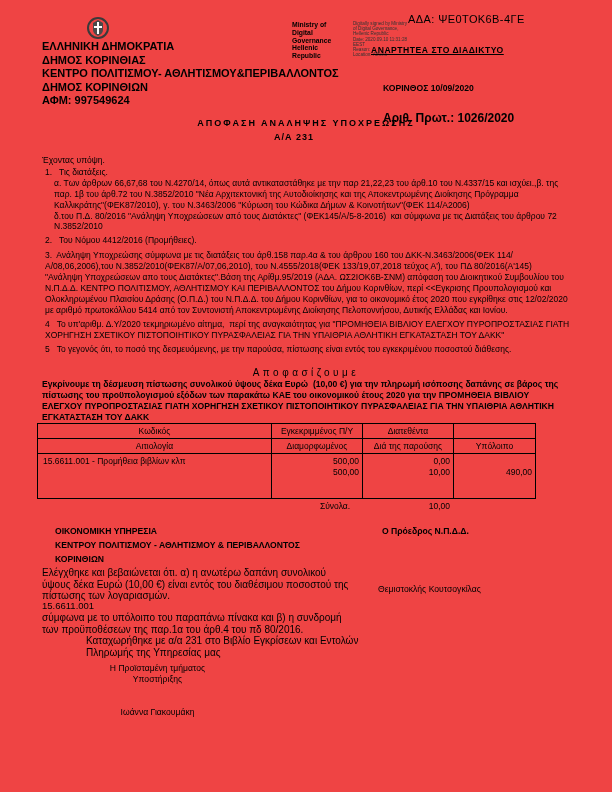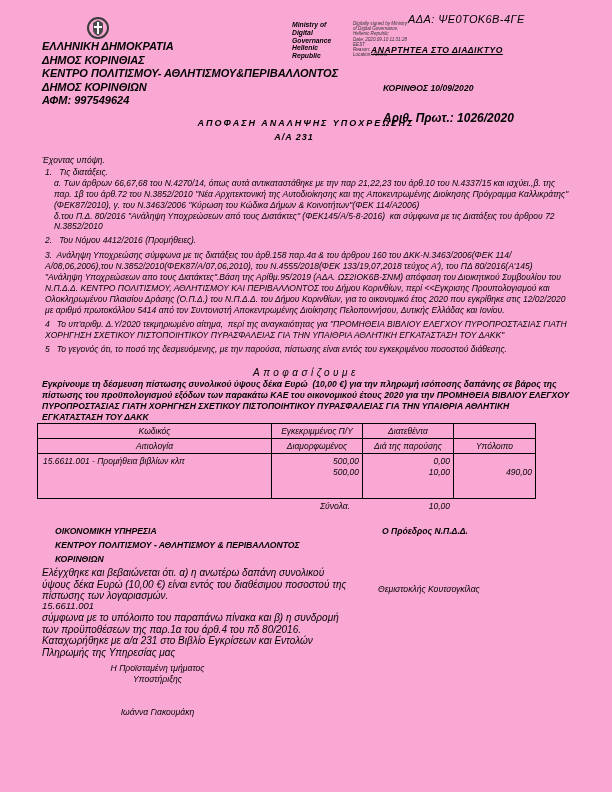--- a/index.html
+++ b/index.html
@@ -1,21 +1,20 @@
 <!DOCTYPE html>
 <html><head>
 <meta charset="utf-8">
 <style>
   html,body { margin:0; padding:0; background:#888; }
   .page {
     position:relative; width:612px; height:792px; margin:0 auto;
-    background:#f9a8d4; color:#000;
+    background:#ef4444; color:#000;
     font-family:"Liberation Sans","DejaVu Sans",sans-serif;
     overflow:hidden;
-    font-style:italic;
   }
   .abs { position:absolute; }
 
   .ada { left:408px; top:13px; font-size:11px; letter-spacing:0.4px; }
 
   .emblem { left:86px; top:16px; width:24px; height:24px; }
 
   .hdr-left { left:42px; top:40px; font-size:11px; font-weight:bold; line-height:13.6px; white-space:nowrap; }
 
   .stamp { left:292px; top:21px; display:flex; gap:5px; align-items:flex-start; }
@@ -54,21 +53,21 @@
 
   .fin-line { left:55px; width:262px; text-align:left; font-size:8.6px; font-weight:bold; }
   .fin-1 { top:526px; }
   .fin-2 { top:540px; }
   .fin-3 { top:554px; }
 
   .fin-text { left:42px; width:345px; font-size:10px; line-height:11.6px; white-space:pre-line; }
   .fin-verify   { top:567px; }
   .fin-account  { top:600px; font-size:9.5px; }
   .fin-cont     { top:612px; }
-  .fin-reg      { top:635px; }
+  .fin-reg      { top:635px;margin-left:44px; }
 
   .sig-left-title { left:95px; top:663px; width:125px; text-align:center; font-size:8.6px; line-height:11px; white-space:pre-line; }
   .sig-left-name  { left:95px; top:707px; width:125px; text-align:center; font-size:8.6px; }
   .sig-right-title{ left:382px; top:526px; font-size:8.6px; font-weight:bold; }
   .sig-right-name { left:378px; top:584px; font-size:8.6px; }
 </style>
 </head>
 <body>
 
 <div class="page">

